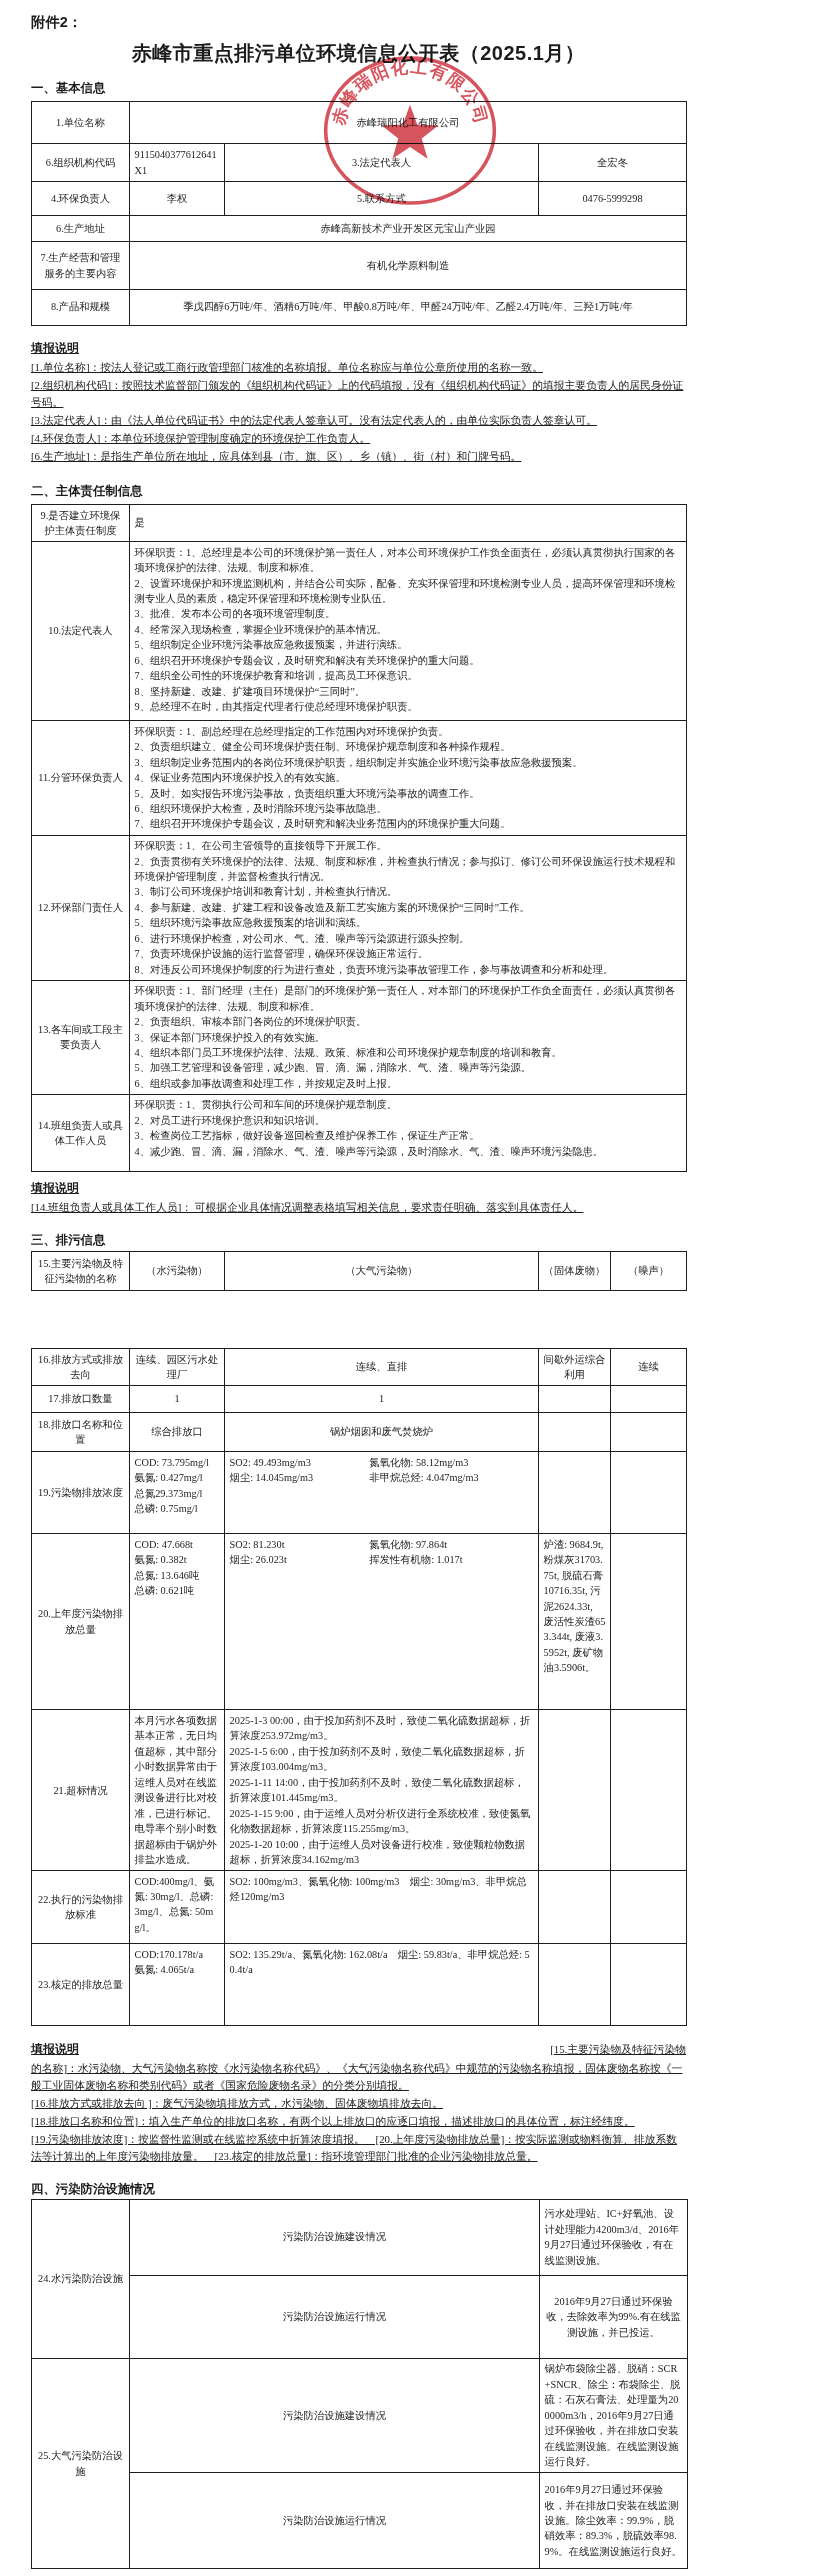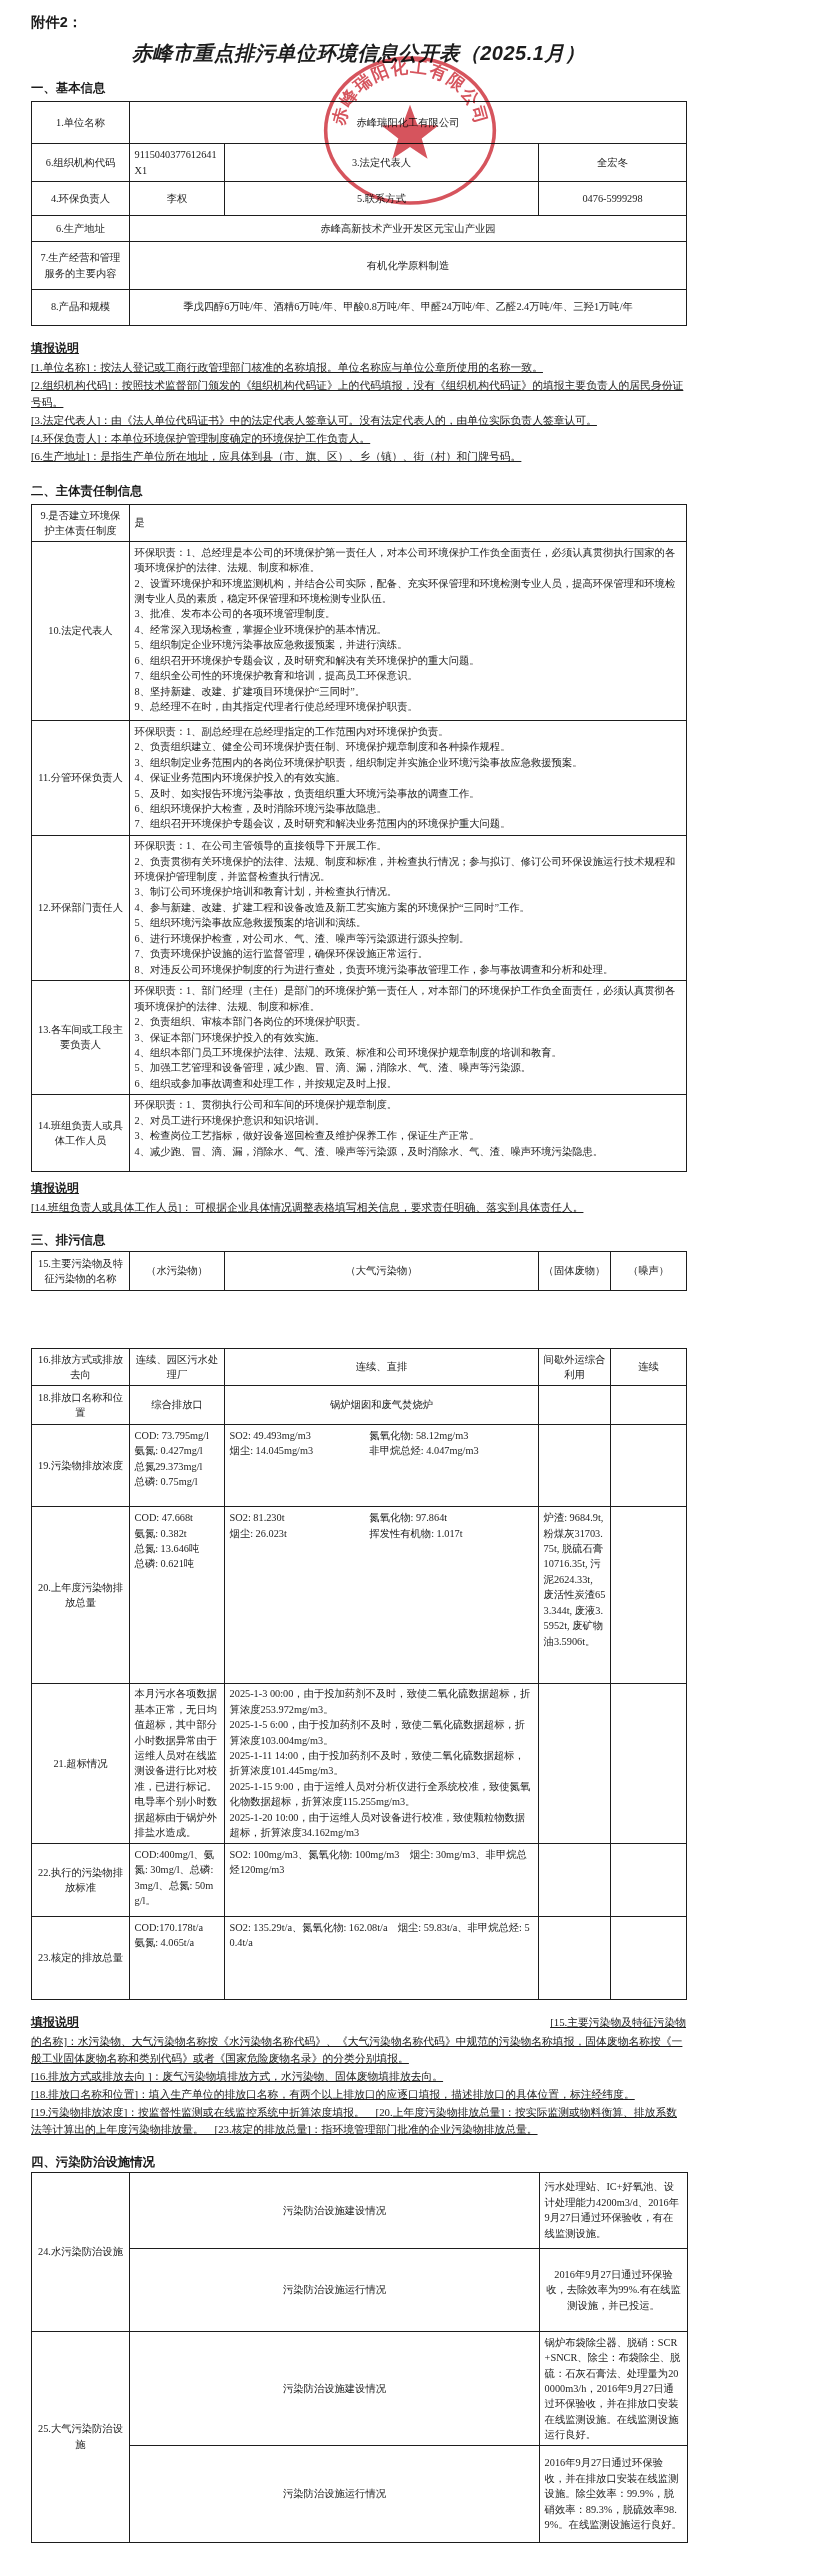--- a/index.html
+++ b/index.html
@@ -1,21 +1,21 @@
 <!DOCTYPE html>
 <html style="font-size:8.2px"><head>
 <meta charset="utf-8">
 <style>
   html,body{margin:0;padding:0;}
   body{width:818px;height:3468px;background:#ffffff;color:#1c1c1c;
        font-family:"Liberation Serif","DejaVu Serif",serif;overflow:hidden;position:relative;}
   .doc{position:absolute;left:31px;top:13.4px;width:655px;}
   .attachment{font-family:"Liberation Sans","DejaVu Sans",sans-serif;font-weight:bold;font-size:14.4px;}
   .main-title{font-family:"Liberation Sans","DejaVu Sans",sans-serif;font-weight:bold;font-size:20px;
-              text-align:center;margin-top:7.2px;letter-spacing:0.5px;font-style:italic;}
+              text-align:center;margin-top:7.2px;letter-spacing:0.5px;}
   .sec-heading{font-family:"Liberation Sans","DejaVu Sans",sans-serif;font-weight:bold;font-size:12.4px;margin:13.4px 0 4.1px 0;}
   table{border-collapse:collapse;width:100%;table-layout:fixed;}
   td{border-left:1px solid #1d1d1d;border-right:1px solid #1d1d1d;
      border-top:1.5px solid #1d1d1d;border-bottom:1.5px solid #1d1d1d;
      padding:2.6px 4.6px;font-size:10.3px;line-height:1.5;vertical-align:middle;word-break:break-all;}
   table{border:1.5px solid #111;}
   .lab{text-align:center;}
   .ctr{text-align:center;}
   .pre{white-space:pre-line;}
   .top{vertical-align:top;margin-top:12px;}
@@ -185,20 +185,27 @@
       </colgroup>
     <tbody>
         <tr>
       <td class="lab" style="height:29px">16.排放方式或排放去向</td>
       <td class="ctr">连续、园区污水处理厂</td>
       <td class="ctr">连续、直排</td>
       <td class="ctr">间歇外运综合利用</td>
       <td class="ctr">连续</td>
     </tr>
     <tr>
+      <td class="lab" style="height:20.6px">17.排放口数量</td>
+      <td class="ctr">1</td>
+      <td class="ctr">1</td>
+      <td></td>
+      <td></td>
+    </tr>
+    <tr>
       <td class="lab" style="height:33px">18.排放口名称和位置</td>
       <td class="ctr">综合排放口</td>
       <td class="ctr">锅炉烟囱和废气焚烧炉</td>
       <td></td>
       <td></td>
     </tr>
     <tr>
       <td class="lab" style="height:76px">19.污染物排放浓度</td>
       <td class="pre top">COD: 73.795mg/l
 氨氮: 0.427mg/l

